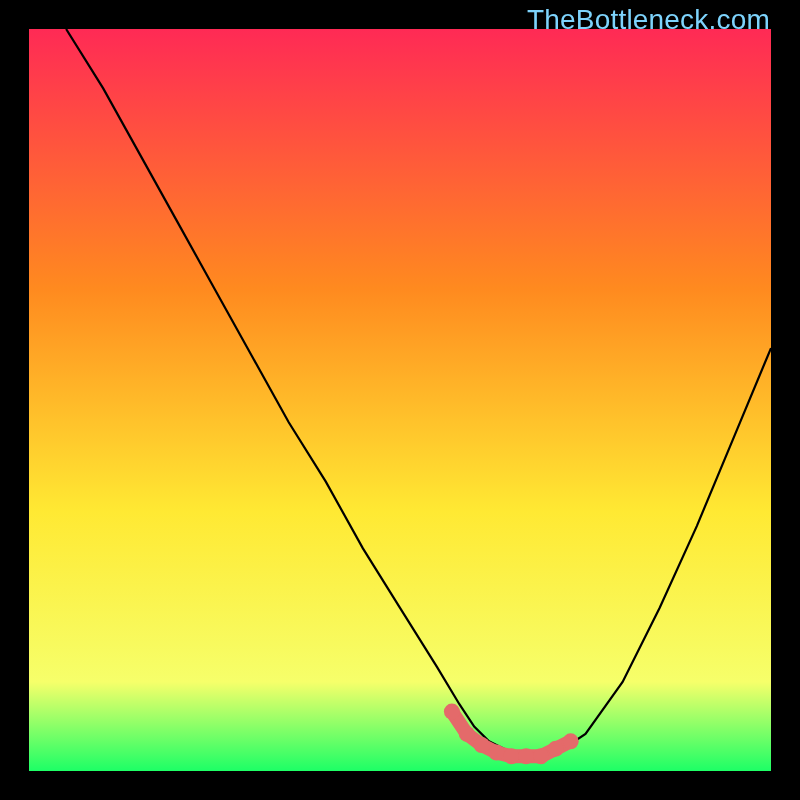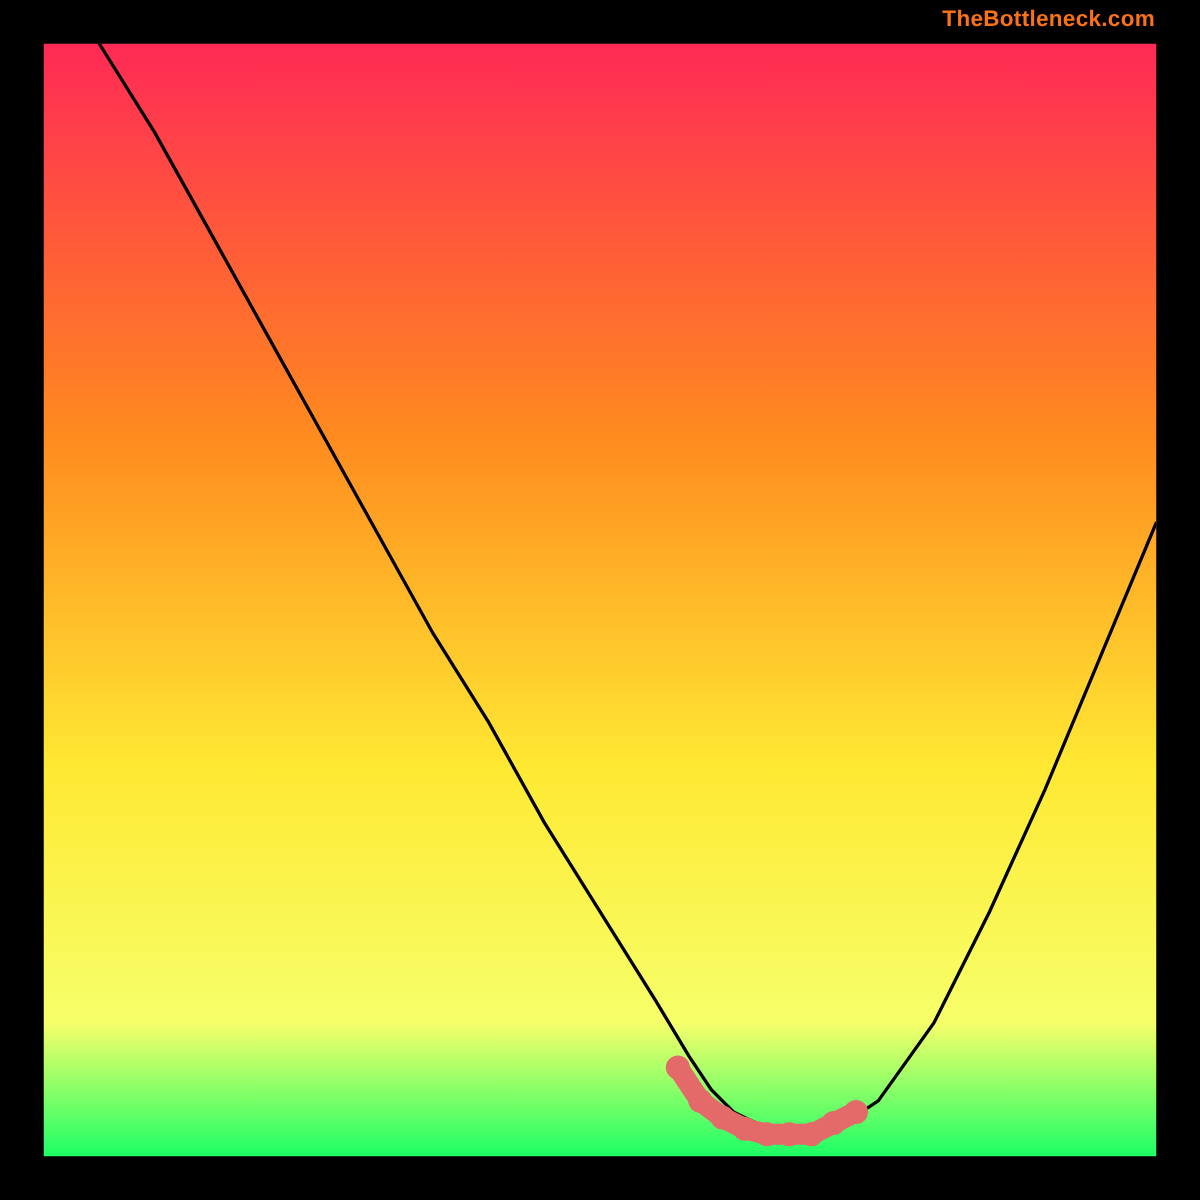--- a/index.html
+++ b/index.html
@@ -23,23 +23,23 @@
     position: absolute;
     left: 0;
     top: 0;
     width: 742px;
     height: 742px;
   }
   .watermark {
     position: absolute;
     top: 4px;
     right: 30px;
-    color: #f97316;
-    font-size: 15px;
-    font-weight: 700;
+    color: #7dd3fc;
+    font-size: 28px;
+    font-weight: 400;
     letter-spacing: 0.2px;
   }
   svg {
     display: block;
   }
 </style>
 </head>
 <body>
 
 <div class="watermark">TheBottleneck.com</div>

